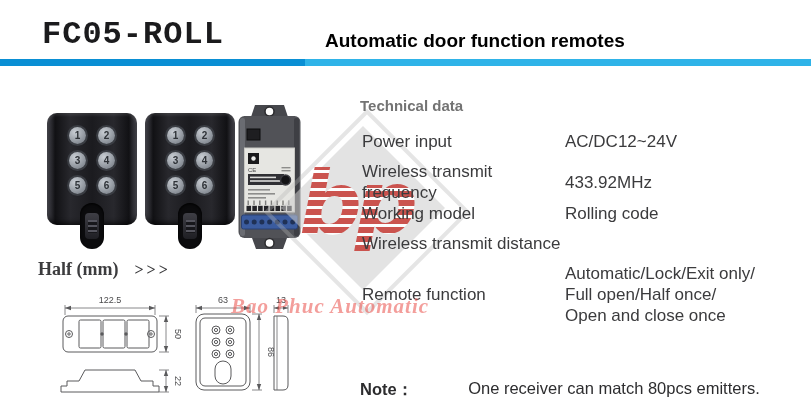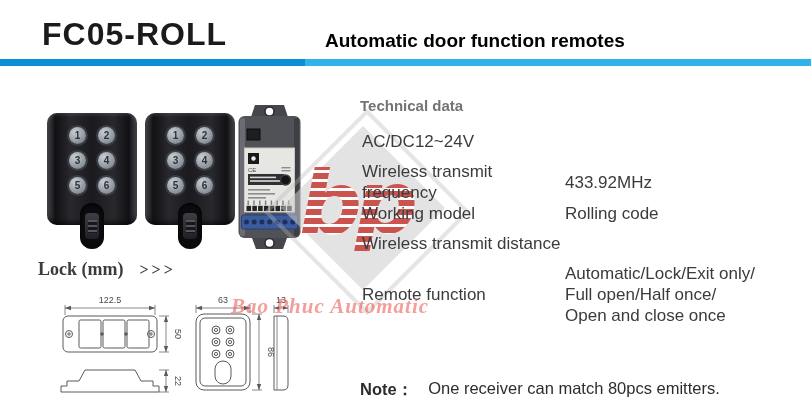--- a/index.html
+++ b/index.html
@@ -1,21 +1,21 @@
 <!DOCTYPE html>
 <html><head>
 <meta charset="utf-8">
 <style>
   html,body{margin:0;padding:0;background:#ffffff;}
   body{width:811px;height:415px;position:relative;overflow:hidden;
        font-family:"Liberation Sans",sans-serif;-webkit-font-smoothing:antialiased;}
 
   
   .product-code{position:absolute;left:42px;top:16px;font-size:32px;font-weight:700;
-    letter-spacing:1px;color:#1b1b1d;z-index:3;}
+    letter-spacing:1px;color:#1b1b1d;z-index:3;font-family:Liberation Mono, monospace;}
   .subtitle{position:absolute;left:325px;top:30px;font-size:19px;font-weight:700;color:#000000;z-index:3;}
   .bar{position:absolute;top:59px;left:0;width:811px;height:7px;z-index:3;}
   .bar-left{position:absolute;left:0;top:0;width:305px;height:7px;}
   .bar-right{position:absolute;left:305px;top:0;width:506px;height:7px;}
 
   
   .remote{position:absolute;top:113px;width:90px;height:112px;border-radius:10px;z-index:1;
     background:linear-gradient(90deg,#4a4a52 0%,#111114 9%,#28282d 26%,#1b1b1f 50%,#28282d 74%,#111114 91%,#4a4a52 100%);
     box-shadow:inset 0 2px 3px rgba(255,255,255,.12), inset 0 -3px 4px rgba(0,0,0,.55);}
   .remote-1{left:47px;} .remote-2{left:145px;}
@@ -58,21 +58,21 @@
   svg .thin{stroke:#6a6a6c;stroke-width:.8;fill:none;}
   svg .ar{fill:#5a5a5c;stroke:none;}
 
   
   .tech-title{position:absolute;left:360px;top:97px;z-index:3;font-size:15px;font-weight:700;color:#737373;}
   .spec-rows{position:absolute;left:362px;top:131px;width:446px;z-index:3;color:#3b3b3d;font-size:17px;}
   .spec-row{display:flex;align-items:center;}
   .spec-row.m9{margin-bottom:9px;} .spec-row.m7{margin-bottom:0;}
   .spec-label{flex:0 0 203px;line-height:21px;}
   .spec-value{line-height:21px;white-space:pre-line;}
-  .note-row{position:absolute;left:360px;top:379px;z-index:3;display:flex;font-size:16.5px;color:#2d2d2f;}
+  .note-row{position:absolute;left:360px;top:379px;z-index:3;display:flex;font-size:16.5px;color:#2d2d2f;gap:40px;}
   .note-label{font-weight:700;margin-right:15px;}
 </style>
 </head>
 <body>
 
 <div class="product-code">FC05-ROLL</div>
 <div class="subtitle">Automatic door function remotes</div>
 <div class="bar">
   <div class="bar-left" style="background:#0a8fd4;"></div>
   <div class="bar-right" style="background:#2fb3e8;"></div>
@@ -163,21 +163,21 @@
   <path d="M14 134 h35 l-4 11 h-27 z" fill="#46474c"></path>
   <circle cx="31.5" cy="139" r="4.5" fill="#fcfcfc" stroke="#2b2b2e" stroke-width="1.5"></circle>
 </svg>
 
 <div class="wm wm-ring"></div>
 <div class="wm wm-diamond"></div>
 <div class="wm wm-bp">bp</div>
 <div class="wm wm-name">Bao Phuc Automatic</div>
 
 <div class="size-title">
-  <span>Lock (mm)</span><span class="chev">&gt;&gt;&gt;</span>
+  <span>Half (mm)</span><span class="chev">&gt;&gt;&gt;</span>
 </div>
 
 <svg class="drawing drawing-left" width="132" height="118" viewBox="0 0 132 118">
   <text class="dim-text" x="55" y="11" text-anchor="middle">122.5</text>
   <line class="thin" x1="10" y1="16" x2="100" y2="16"></line>
   <polygon class="ar" points="10,16 16,13.8 16,18.2"></polygon>
     <polygon class="ar" points="100,16 94,13.8 94,18.2"></polygon>
   <line class="thin" x1="10" y1="13" x2="10" y2="23"></line>
     <line class="thin" x1="100" y1="13" x2="100" y2="23"></line>
   <rect class="ln" x="8" y="24" width="94" height="36" rx="5"></rect>
@@ -240,20 +240,21 @@
   <line class="thin" x1="86" y1="13" x2="86" y2="21"></line>
     <line class="thin" x1="100" y1="13" x2="100" y2="21"></line>
   <path class="ln" d="M86 24 h9 q5 0 5 5 v64 q0 5 -5 5 h-9 z"></path>
   <line class="thin" x1="89" y1="24" x2="89" y2="98"></line>
 </svg>
 
 <div class="tech-title">Technical data</div>
 
 <div class="spec-rows">
   <div class="spec-row m9">
+    <div class="spec-label">Power input</div>
     <div class="spec-value">AC/DC12~24V</div>
   </div>
   <div class="spec-row m7">
     <div class="spec-label">Wireless transmit frequency</div>
     <div class="spec-value">433.92MHz</div>
   </div>
   <div class="spec-row m9">
     <div class="spec-label">Working model</div>
     <div class="spec-value">Rolling code</div>
   </div>

